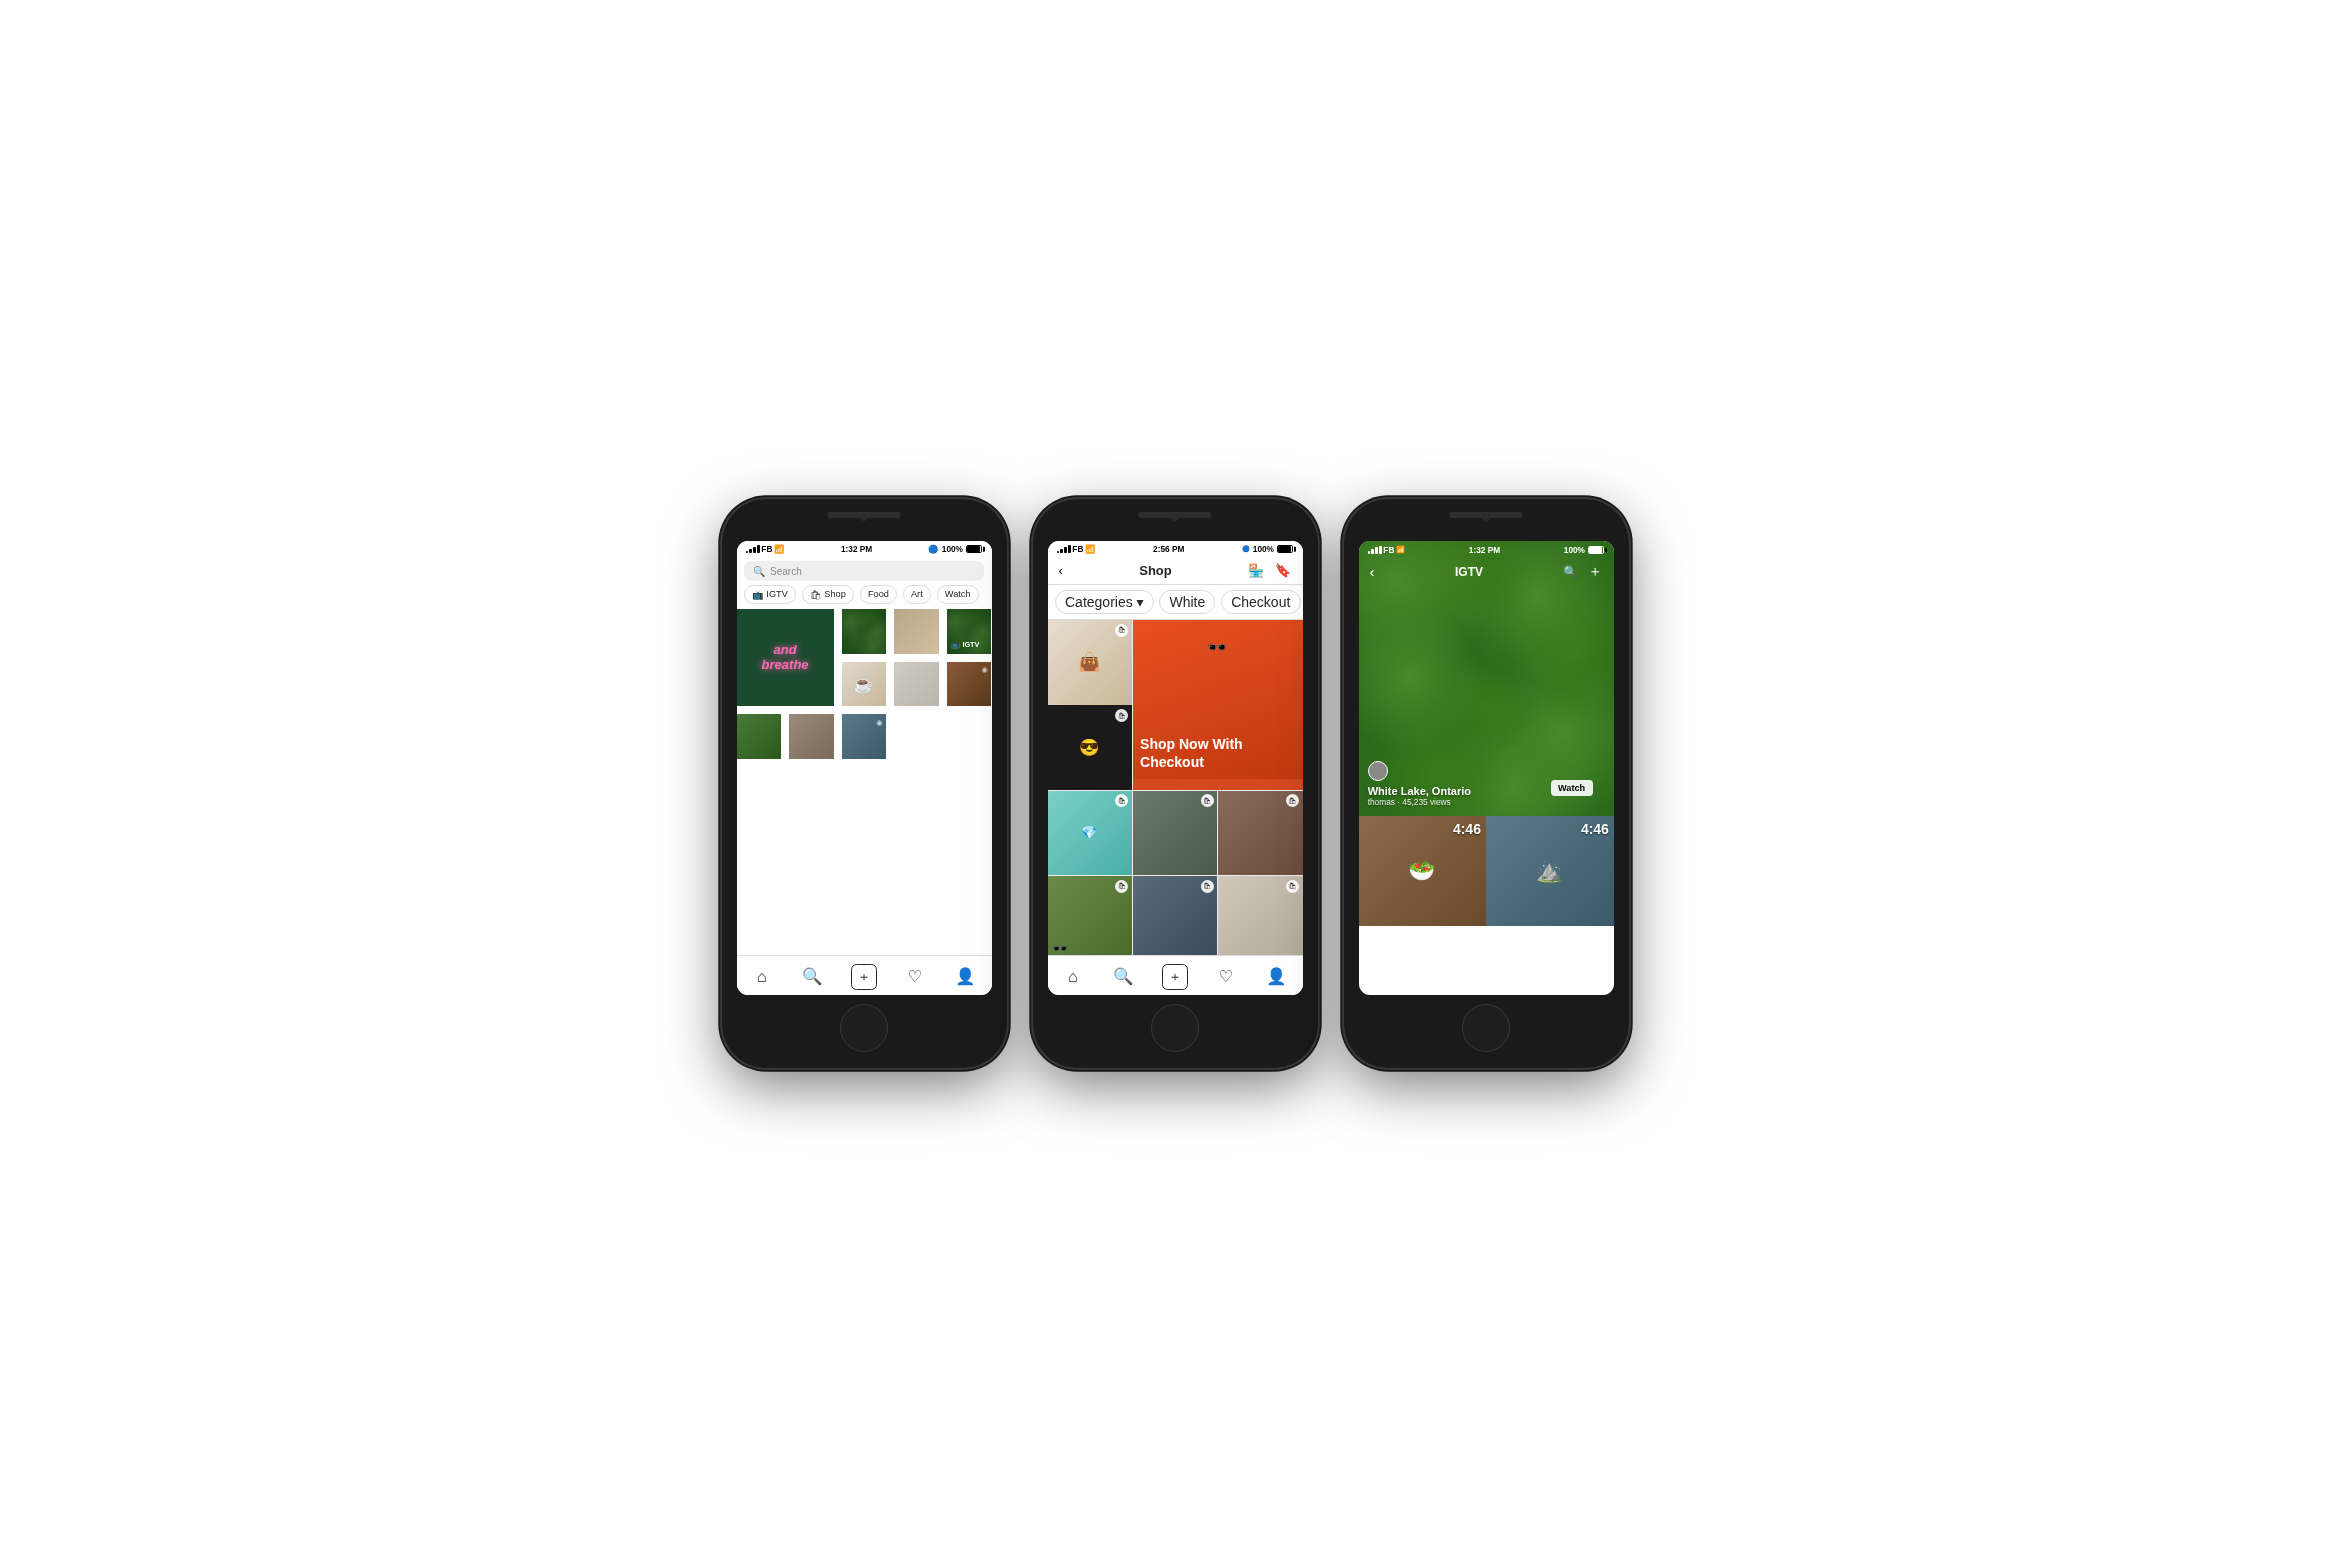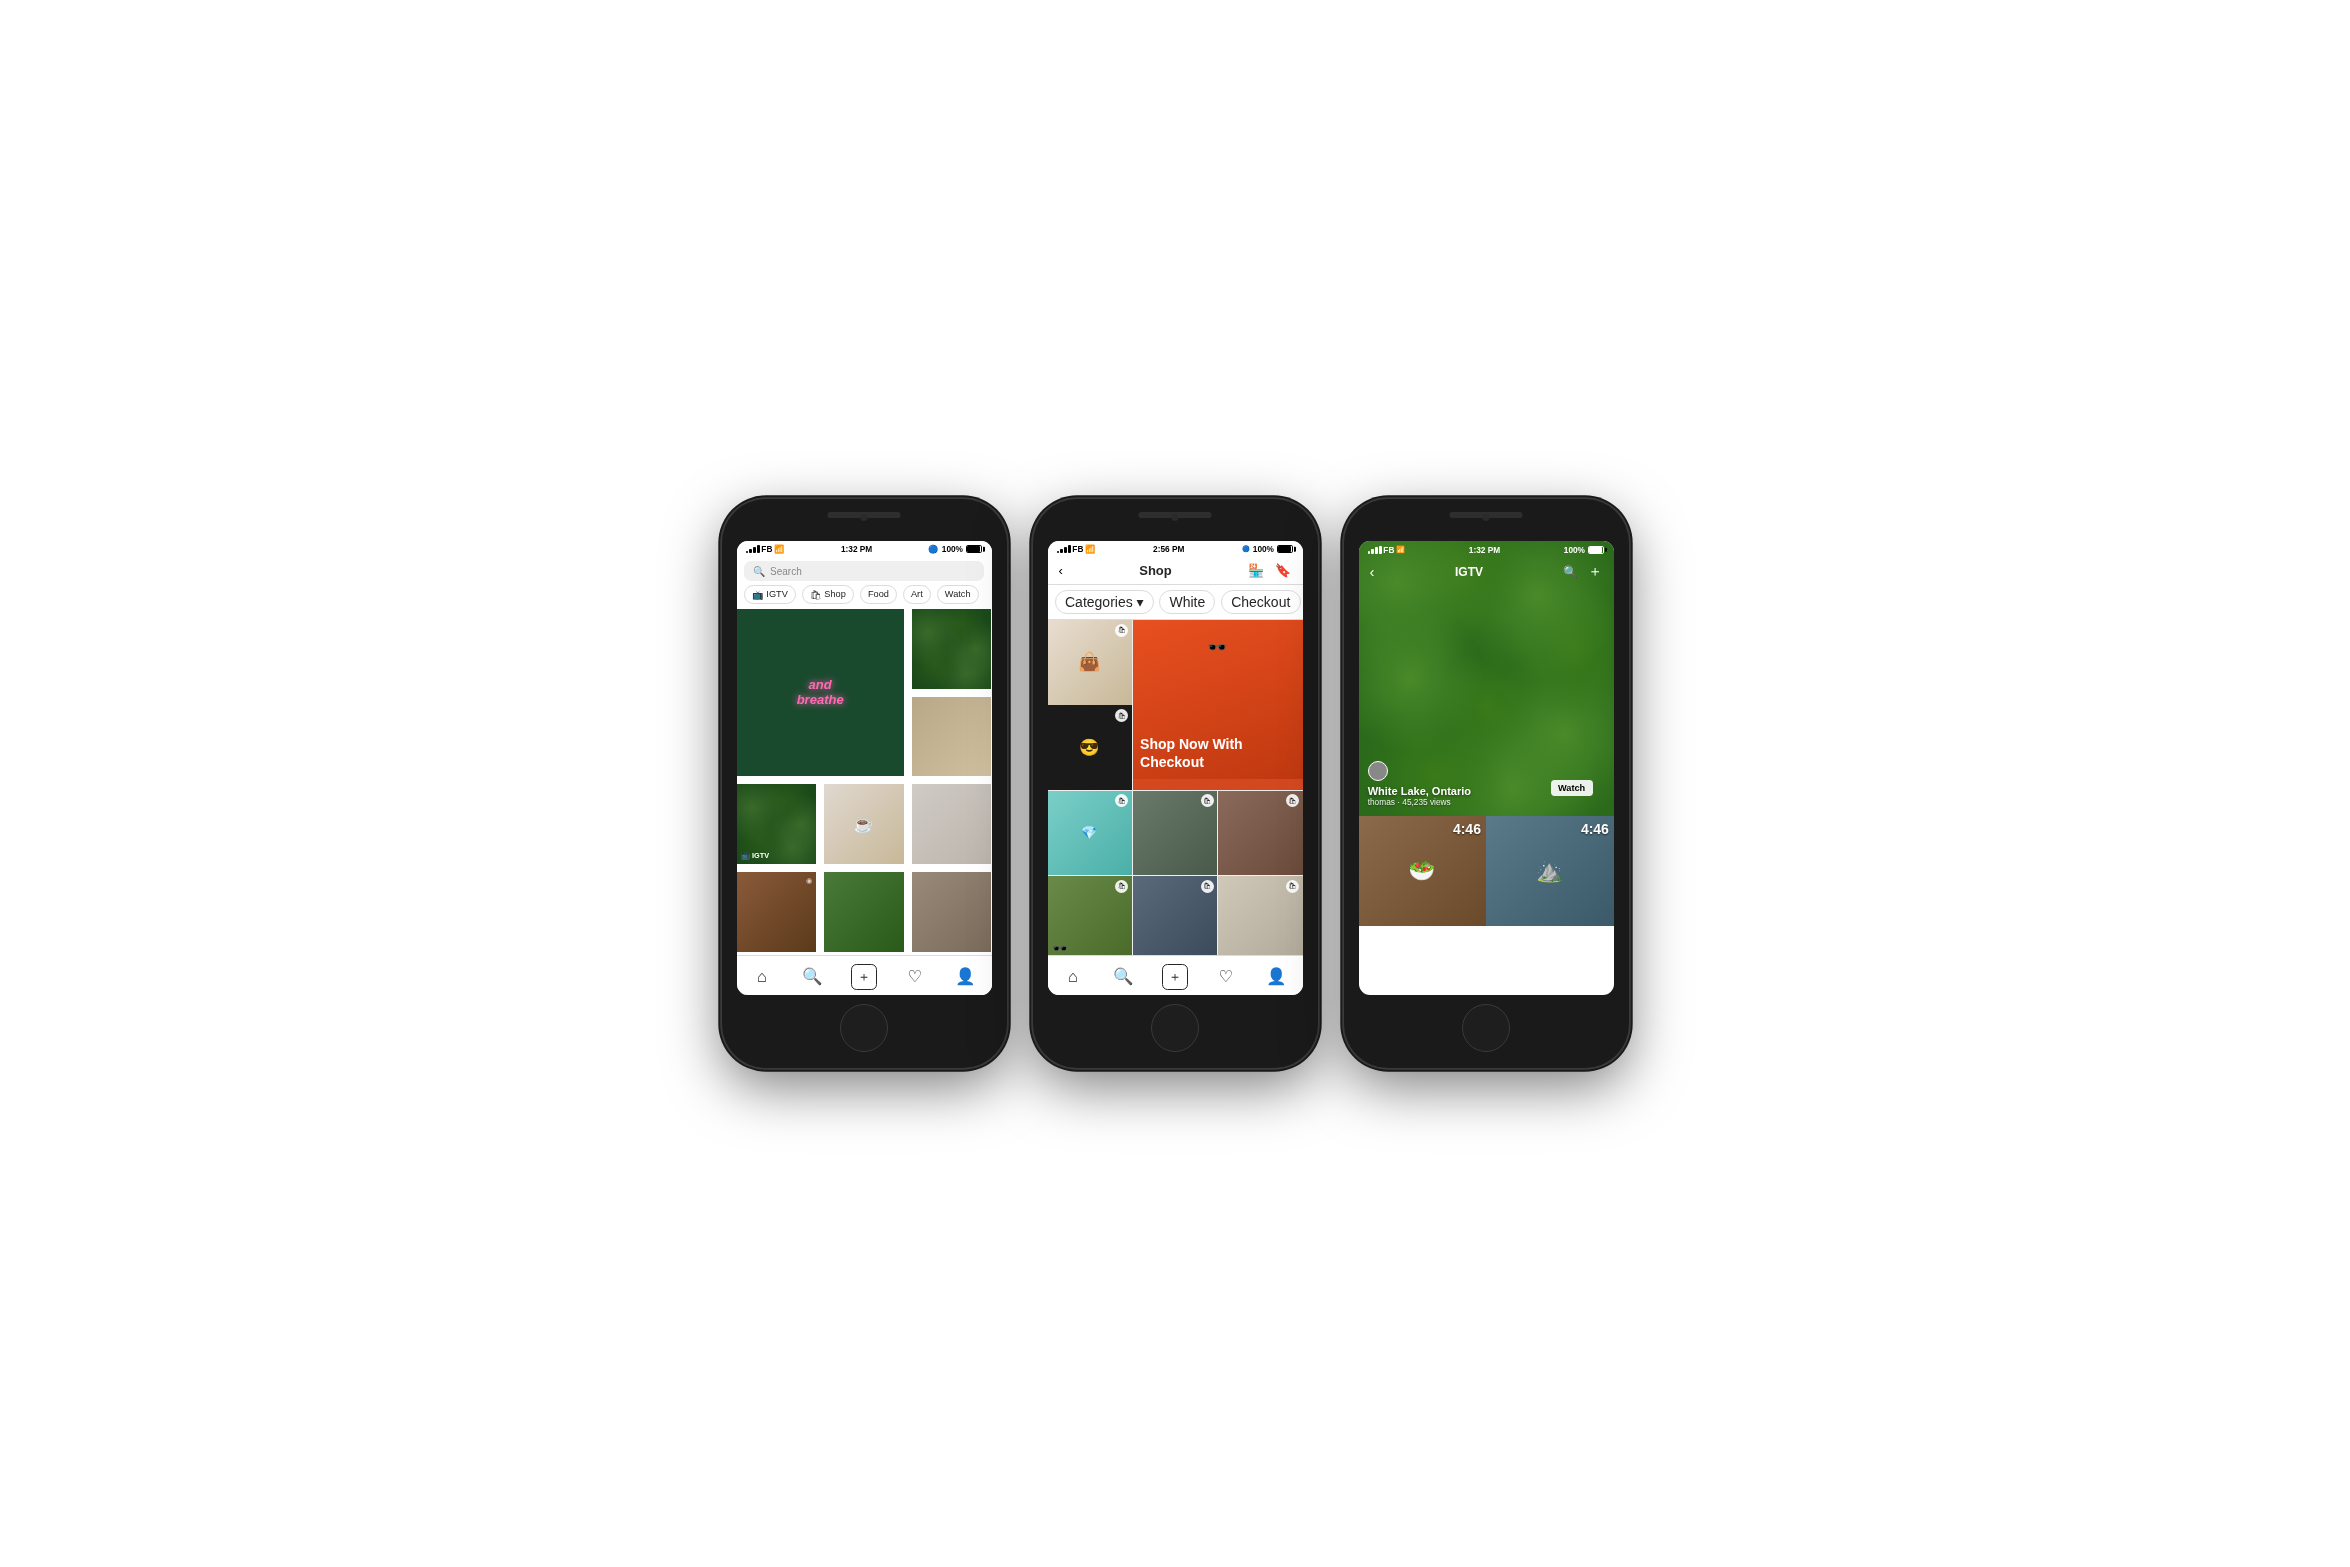--- a/index.html
+++ b/index.html
@@ -150,21 +150,21 @@
       border: 0.9px solid #dbdbdb;
       border-radius: 18.4px;
       padding: 2.8px 7.3px;
       font-size: 9.2px;
       white-space: nowrap;
       color: #222;
       flex-shrink: 0;
     }
     .grid-container {
       display: grid;
-      grid-template-columns: repeat(3, 1fr);
+      grid-template-columns: repeat(5, 1fr);
       gap: 8px;
       background: #fff;
     }
     .grid-item {
       aspect-ratio: 1;
       overflow: hidden;
       position: relative;
     }
     .grid-item-wide {
       grid-column: span 2;

